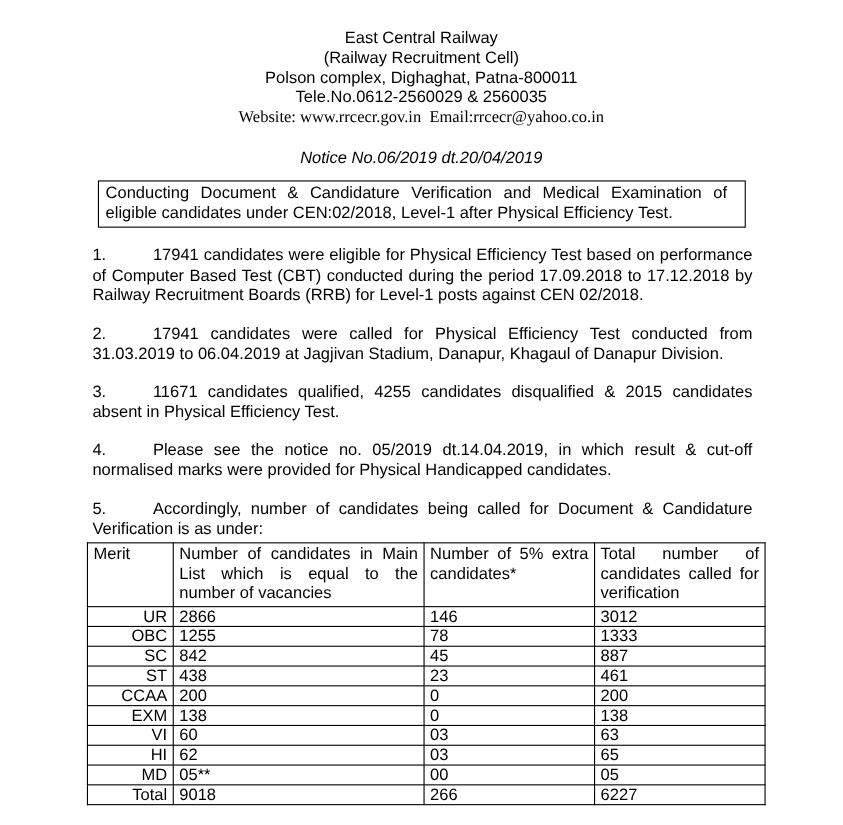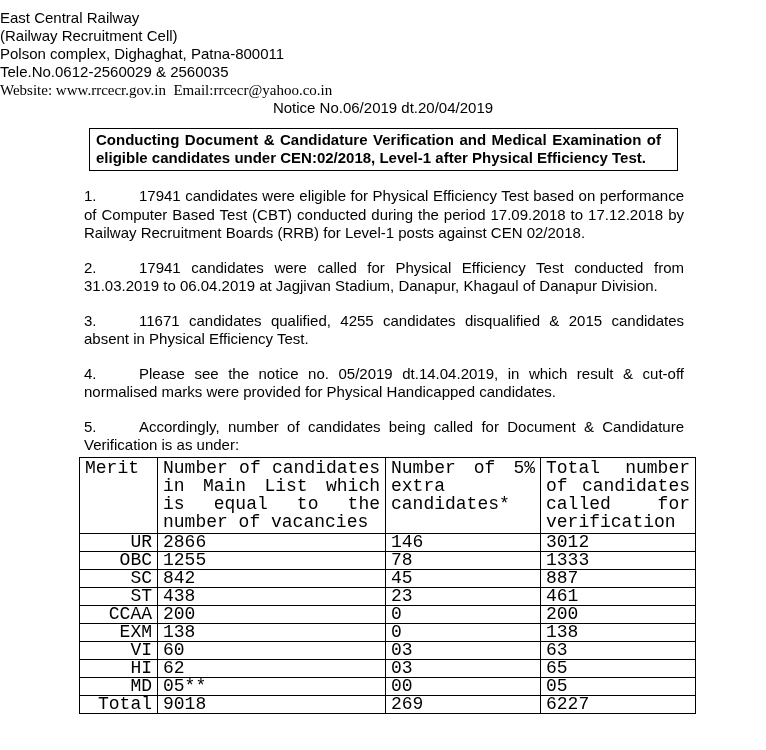--- a/index.html
+++ b/index.html
@@ -14,57 +14,58 @@
     color: #000000;
     overflow: hidden;
   }
   .page {
     position: relative;
     width: 766px;
     height: 750px;
     background: #ffffff;
   }
   .letterhead {
-    padding-top: 9px;
+    text-align: center;
+    padding-top: 26px;
     line-height: 18px;
   }
   .prewrap { white-space: pre-wrap; font-family: Liberation Serif, serif; }
   .notice-no {
     text-align: center;
+    margin-top: 19px;
     line-height: 18px;
+    font-style: italic;
   }
   .subject-box {
     border: 1px solid #000000;
     margin: 11px 16px 0 89px;
     width: 589px;
     padding: 2px 16px 3px 6px;
     text-align: justify;
     line-height: 18px;
-    font-weight: bold;
   }
   .content {
     margin-left: 84px;
     width: 600px;
   }
   .para {
     text-align: justify;
     line-height: 18.5px;
     margin-top: 16px;
   }
   .pnum {
     display: inline-block;
     width: 55px;
   }
   table.vtable {
     border-collapse: collapse;
     table-layout: fixed;
     margin: 2px 0 0 79px;
     width: 616px;
-    font-size: 18px;
-    font-family: Liberation Mono, monospace;
+    font-size: 15px;
   }
   .vtable th, .vtable td {
     border: 1px solid #000000;
     padding: 0 5px;
     font-weight: normal;
     overflow: hidden;
   }
   .vtable th {
     text-align: justify;
     vertical-align: top;
@@ -172,19 +173,19 @@
       </tr>
       <tr>
         <td class="merit">MD</td>
         <td class="num">05**</td>
         <td class="num">00</td>
         <td class="num">05</td>
       </tr>
       <tr>
         <td class="merit">Total</td>
         <td class="num">9018</td>
-        <td class="num">269</td>
+        <td class="num">266</td>
         <td class="num">6227</td>
       </tr>
     </tbody>
   </table>
 
 </div>
 
 </body></html>

